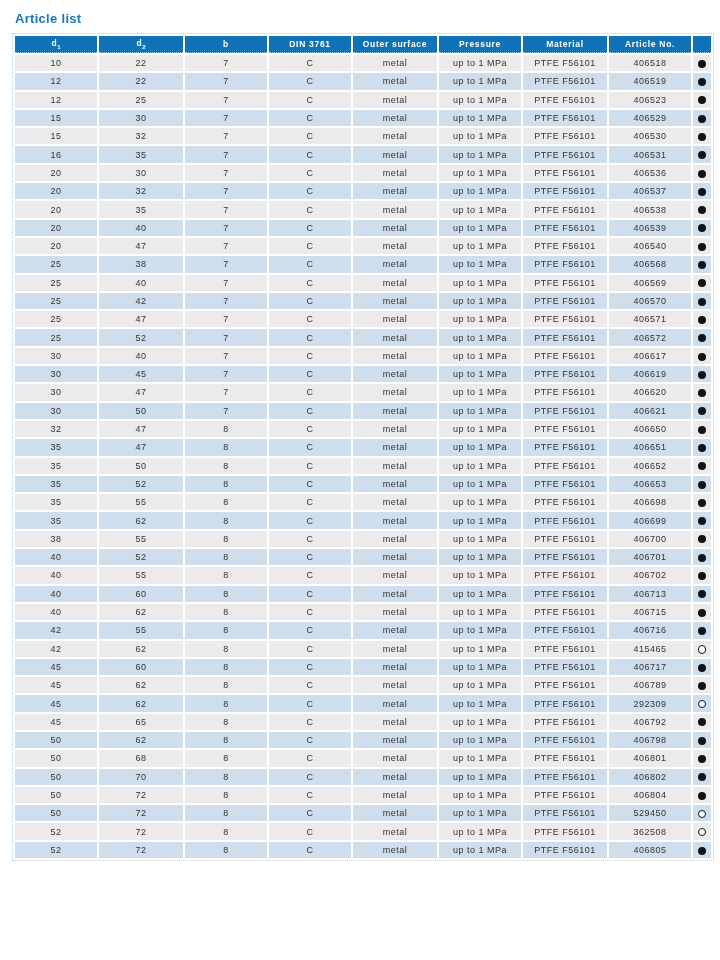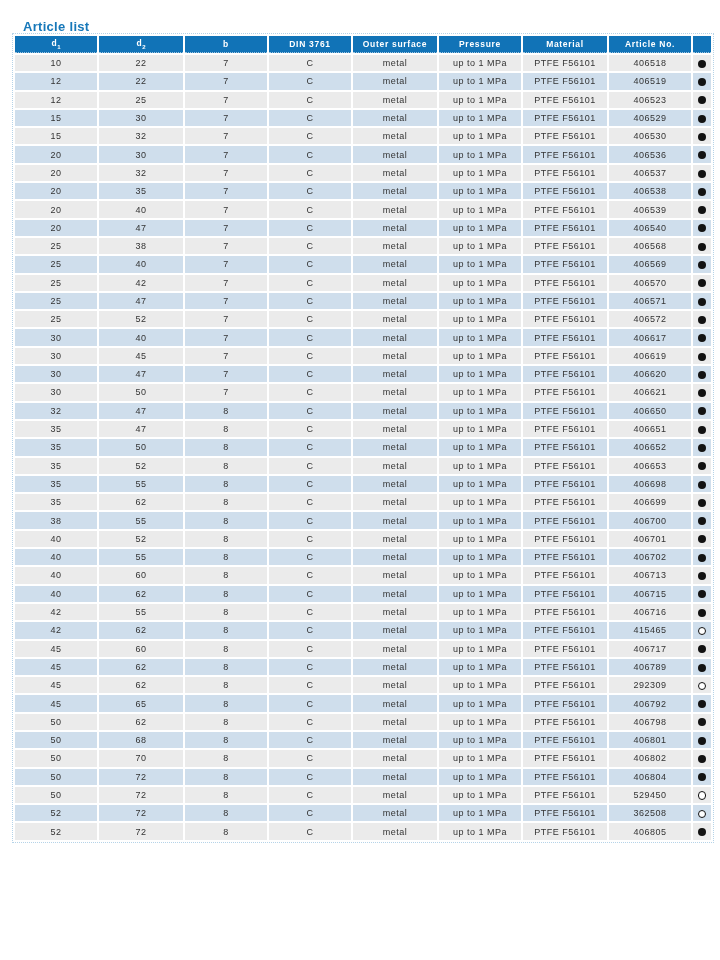--- a/index.html
+++ b/index.html
@@ -13,21 +13,21 @@
   }
   .page {
     position: relative;
     width: 720px;
     height: 960px;
   }
   .title {
     position: absolute;
     left: 11px;
     top: 7px;
-    margin: 12px;
+    margin: 4px;
     font-size: 13px;
     font-weight: bold;
     letter-spacing: 0.3px;
     color: var(--title-color, #1778b9);
   }
   table.article-table {
     position: absolute;
     left: 12px;
     top: 33px;
     border-collapse: separate;
@@ -165,20 +165,31 @@
           <td>32</td>
           <td>7</td>
           <td>C</td>
           <td>metal</td>
           <td>up to 1 MPa</td>
           <td>PTFE F56101</td>
           <td>406530</td>
           <td><span class="marker filled"></span></td>
         </tr>
         <tr>
+          <td>16</td>
+          <td>35</td>
+          <td>7</td>
+          <td>C</td>
+          <td>metal</td>
+          <td>up to 1 MPa</td>
+          <td>PTFE F56101</td>
+          <td>406531</td>
+          <td><span class="marker filled"></span></td>
+        </tr>
+        <tr>
           <td>20</td>
           <td>30</td>
           <td>7</td>
           <td>C</td>
           <td>metal</td>
           <td>up to 1 MPa</td>
           <td>PTFE F56101</td>
           <td>406536</td>
           <td><span class="marker filled"></span></td>
         </tr>

